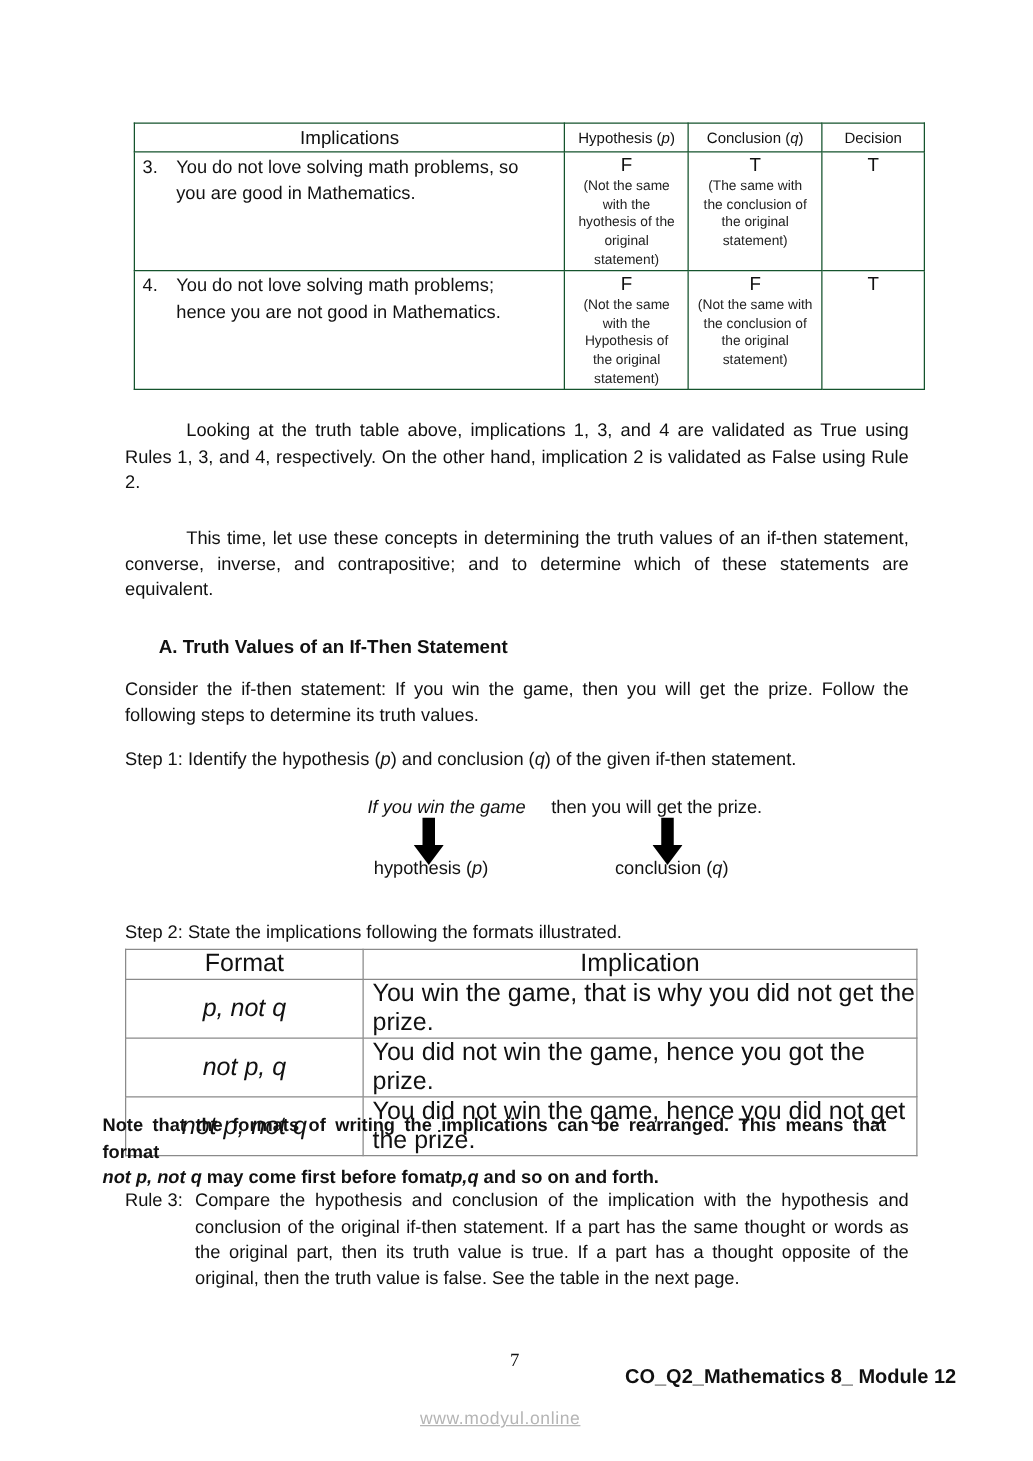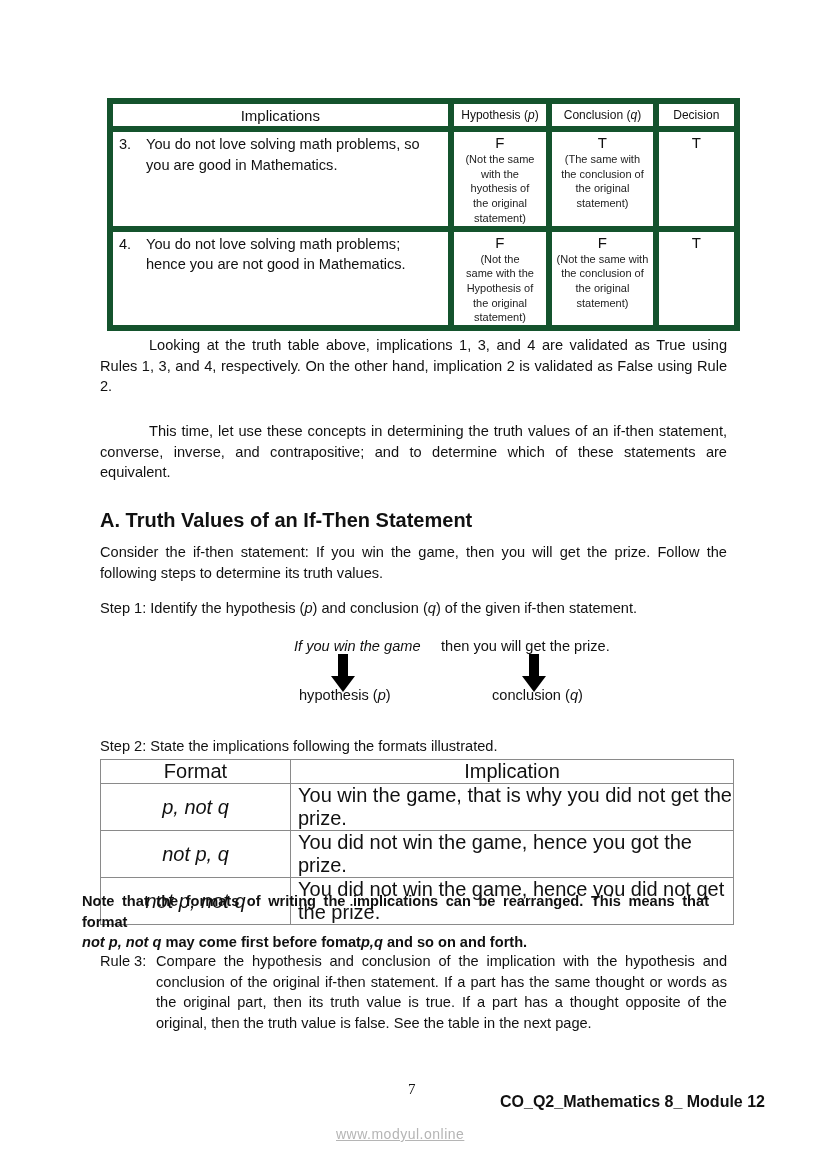--- a/index.html
+++ b/index.html
@@ -3,36 +3,36 @@
 <meta charset="utf-8">
 <style>
   html, body { margin: 0; padding: 0; background: #ffffff; }
   body { width: 826px; height: 1169px; position: relative; overflow: hidden;
          font-family: "Liberation Sans", sans-serif; color: #111; }
   .abs { position: absolute; }
   .p { font-size: 14.6px; line-height: 20.5px; text-align: justify; }
   .indent { text-indent: 49px; }
   table { border-collapse: collapse; }
   .t1 { position: absolute; left: 107px; top: 98px; width: 633px; }
-  .t1 td, .t1 th { border: 6px solid #14532d; vertical-align: top; padding: 0; }
+  .t1 td, .t1 th { border: 1px solid #14532d; vertical-align: top; padding: 0; }
   .t1 th { font-weight: normal; height: 22px; vertical-align: middle; }
   .t1 th.big { font-size: 15px; }
   .t1 th.small { font-size: 12px; }
   .impl { font-size: 14.6px; line-height: 20.5px; padding: 2px 8px 0 6px !important; text-align: justify; }
   .impl .num { display: inline-block; width: 27px; }
   .impl .cont { padding-left: 27px; }
   .cell { text-align: center; }
   .cell .tv { font-size: 15px; line-height: 18px; display: block; padding-top: 2px; }
   .cell .note { font-size: 11px; line-height: 14.7px; display: block; color: #222; }
   .t2 { position: absolute; left: 100px; top: 759px; width: 634px; }
   .t2 td, .t2 th { border: 1px solid #8a8a8a; font-size: 20px; height: 20px; padding: 0; }
   .t2 th { font-weight: normal; text-align: center; }
   .t2 td.fmt { text-align: center; font-style: italic; width: 189px; }
   .t2 td.imp { padding-left: 7px; }
-  .h2 { font-weight: bold; font-size: 20px; }
+  .h2 { font-weight: bold; font-size: 15px; margin-left: 27px; }
   .arrow { position: absolute; width: 24px; height: 40px; }
   .footer-page { font-family: "Liberation Serif", serif; font-size: 15px; }
   .footer-mod { font-weight: bold; font-size: 16px; }
   .wm { font-size: 14px; color: #b5b5b5; letter-spacing: 0.5px; }
   i { font-style: italic; }
 </style>
 </head>
 <body>
 
 <table class="t1" data-name="truth-table">

